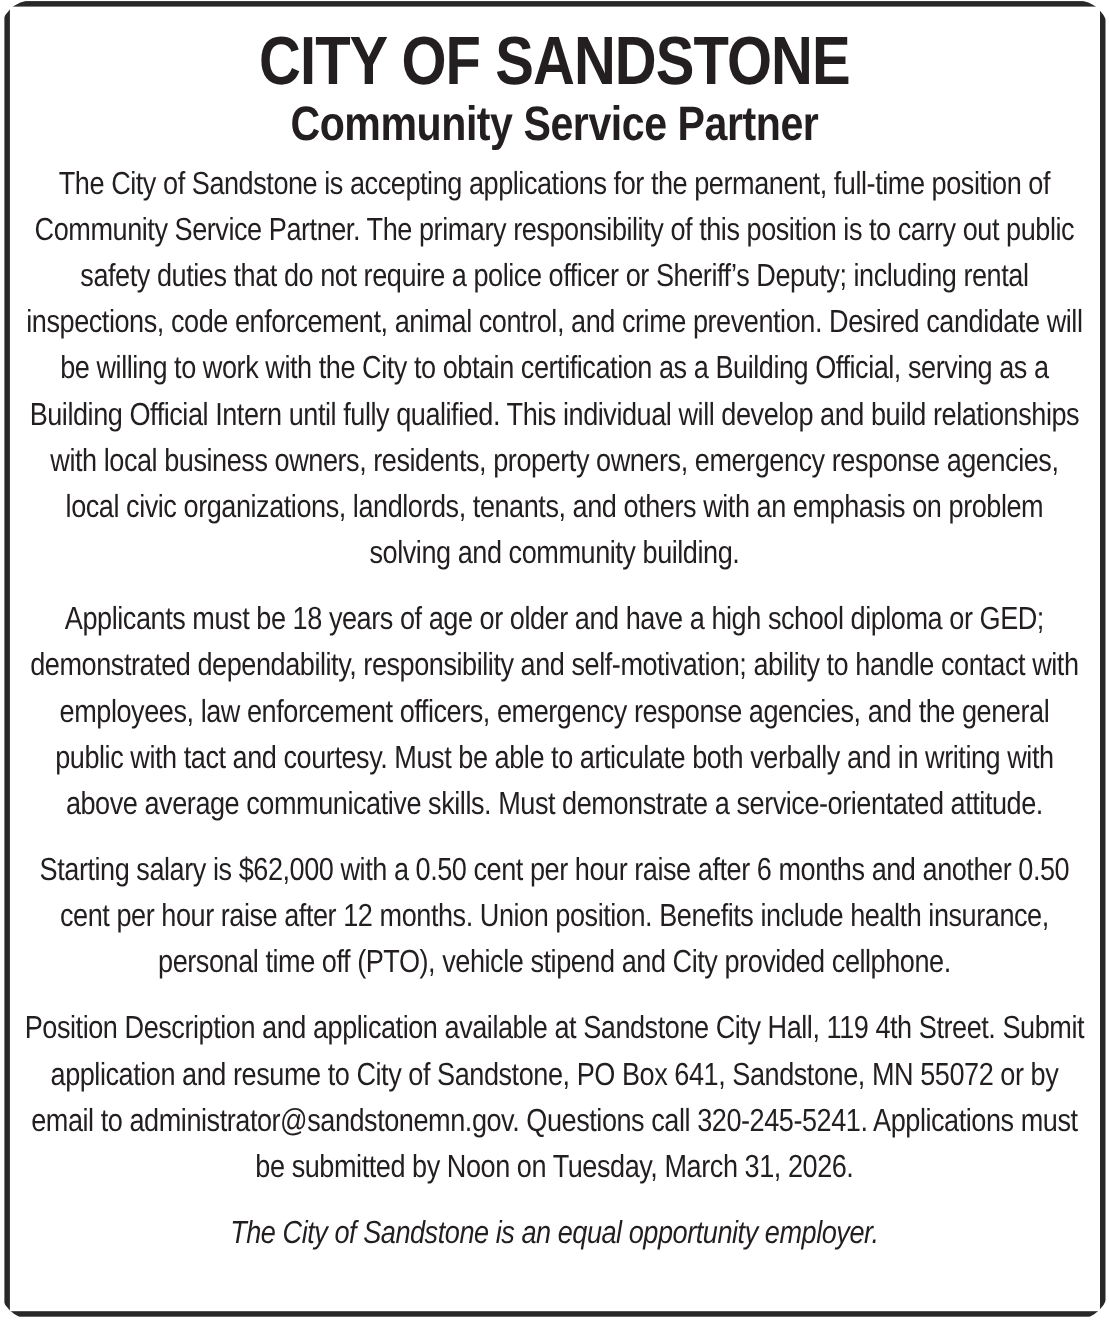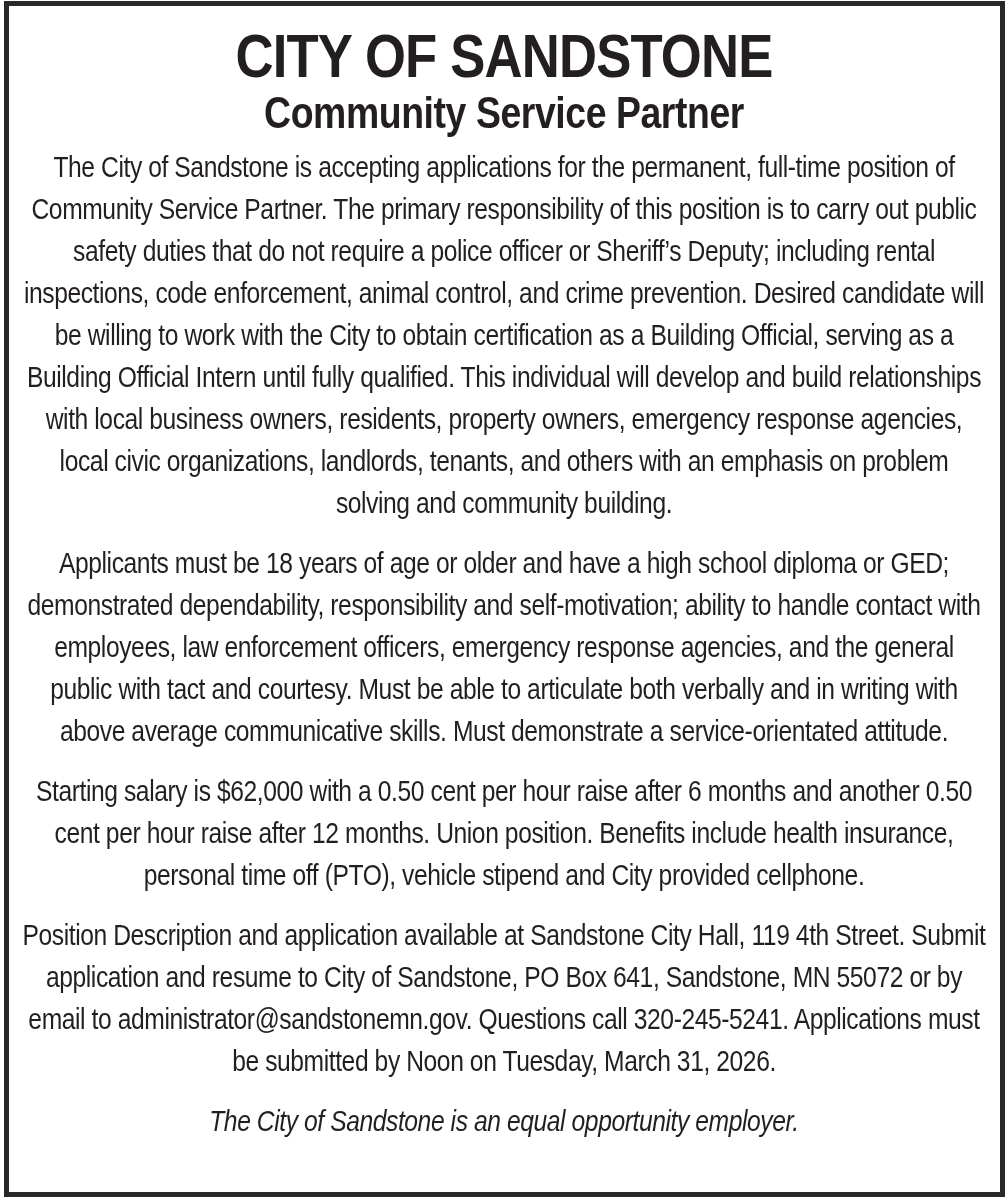--- a/index.html
+++ b/index.html
@@ -9,20 +9,21 @@
   }
   .page {
     position: relative;
     width: 1008px;
     height: 1200px;
     box-sizing: border-box;
     padding: 1px 3px 3px 4px;
     background: var(--bg, #ffffff);
     overflow: hidden;
     font-family: "Liberation Sans", sans-serif;
+    border-radius: 30px;
   }
   .ad {
     box-sizing: border-box;
     width: 100%;
     height: 100%;
     border: 5px solid var(--border, #282828);
     background: var(--bg, #ffffff);
     overflow: hidden;
   }
   

